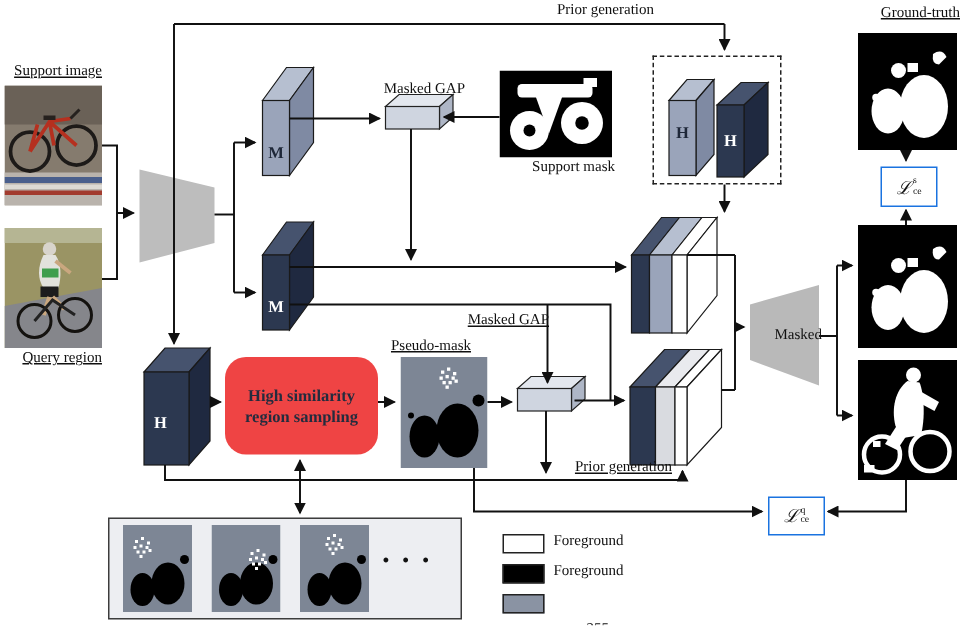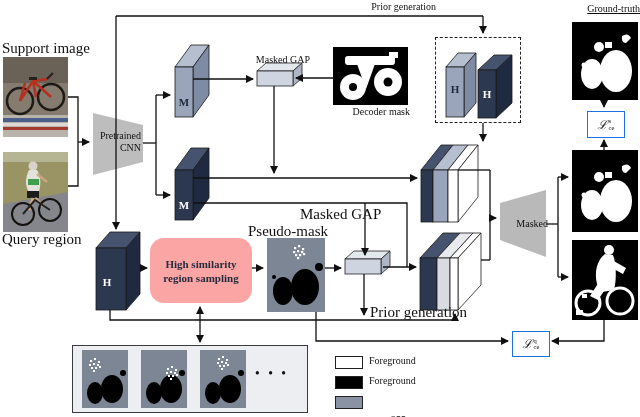--- a/index.html
+++ b/index.html
@@ -1,28 +1,28 @@
 <!DOCTYPE html>
 <html><head>
 <meta charset="utf-8">
 <style>
   html,body{margin:0;padding:0;background:#fff;}
   #canvas{position:relative;width:640px;height:417px;background:#ffffff;overflow:hidden;
           font-family:"Liberation Serif", serif;color:#111;}
   .lbl{position:absolute;font-size:10px;line-height:12px;text-align:right;color:#101010;z-index:6;white-space:nowrap;}
-  .lbl.small{font-size:15px;}
+  .lbl.small{font-size:10px;text-decoration:underline;}
   svg.layer{position:absolute;left:0;top:0;z-index:2;}
   svg.maskimg{position:absolute;z-index:3;}
   #connectors{position:absolute;left:0;top:0;z-index:5;pointer-events:none;}
   .ln{stroke:#101010;stroke-width:1.3;fill:none;}
   .dashedbox{position:absolute;left:435px;top:37px;width:84px;height:84px;border:1.4px dashed #222;z-index:1;background:transparent;}
   .blocklbl{position:absolute;z-index:6;font-weight:bold;font-size:11px;line-height:13px;text-align:center;}
   .blocklbl.dark{color:#1e2738;}
   .blocklbl.light{color:#ffffff;}
-  .module{position:absolute;left:150px;top:238px;width:102px;height:65px;border-radius:14px;background:#fca5a5;
+  .module{position:absolute;left:150px;top:238px;width:102px;height:65px;border-radius:14px;background:#ef4444;
           display:flex;flex-direction:column;align-items:center;justify-content:center;z-index:2;}
   .module span{font-weight:bold;font-size:11px;line-height:14px;color:#242c3e;}
   .samplebox{position:absolute;left:72px;top:345px;width:234px;height:66px;background:#edeef2;border:1.5px solid #3c3c3c;z-index:2;}
   .lossbox{position:absolute;border:1.6px solid #1a73e0;background:#fff;display:flex;align-items:center;justify-content:center;z-index:6;}
   .lossbox .sym{font-style:italic;font-size:12px;line-height:12px;}
   .lossbox .ss{display:inline-flex;flex-direction:column;font-size:6.5px;line-height:6.5px;margin-left:1px;}
   .legendswatch{position:absolute;width:26px;height:11px;z-index:6;border:1px solid #222;}
   .legendlbl{position:absolute;font-size:10px;line-height:12px;z-index:6;}
   .ellipsis{position:absolute;left:248px;top:366px;width:48px;height:16px;font-size:12px;font-weight:bold;
             letter-spacing:3px;text-align:center;z-index:6;color:#111;}
@@ -313,26 +313,22 @@
     <polyline class="ln" points="110,310 110,320 455,320 455,314" marker-end="url(#ah)"></polyline>
     <polyline class="ln" points="316,312 316,341 508,341" marker-end="url(#ah)"></polyline>
 
     <line class="ln" x1="200" y1="324" x2="200" y2="307" marker-end="url(#ah)"></line>
     <line class="ln" x1="200" y1="324" x2="200" y2="342" marker-end="url(#ah)"></line>
   </svg>
 
   <div class="lbl" style="left:326px;top:1px;width:110px;">Prior generation</div>
   <div class="lbl small" style="left:2px;top:42px;width:66px;">Support image</div>
   <div class="lbl small" style="left:2px;top:233px;width:66px;">Query region</div>
-  <div class="lbl" style="left:95px;top:130px;width:46px;">
-    <div>Pretrained</div>
-    <div>CNN</div>
-  </div>
   <div class="lbl" style="left:240px;top:54px;width:70px;">Masked GAP</div>
-  <div class="lbl" style="left:332px;top:106px;width:78px;">Decoder mask</div>
+  <div class="lbl" style="left:332px;top:106px;width:78px;">Support mask</div>
   <div class="lbl" style="left:570px;top:3px;width:70px;text-decoration:underline;">Ground-truth</div>
   <div class="lbl small" style="left:300px;top:208px;width:66px;">Masked GAP</div>
   <div class="lbl small" style="left:248px;top:225px;width:66px;">Pseudo-mask</div>
   <div class="lbl small" style="left:370px;top:306px;width:78px;">Prior generation</div>
   <div class="lbl" style="left:496px;top:218px;width:52px;">Masked</div>
 
   <div class="blocklbl dark" style="left:176px;top:96px;width:16px;">M</div>
   <div class="blocklbl light" style="left:176px;top:199px;width:16px;">M</div>
   <div class="blocklbl light" style="left:99px;top:276px;width:16px;">H</div>
   <div class="blocklbl dark" style="left:447px;top:83px;width:16px;">H</div>

